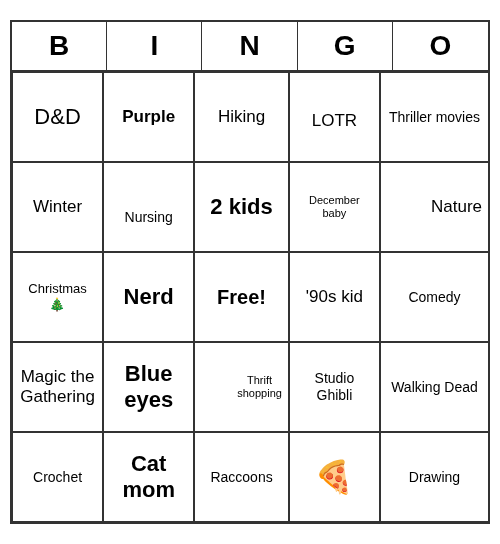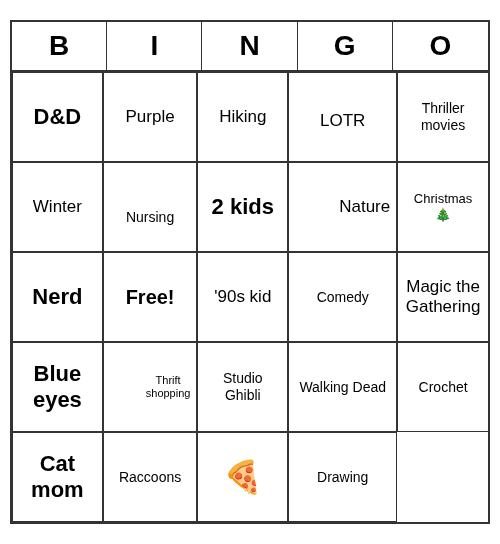--- a/index.html
+++ b/index.html
@@ -65,42 +65,45 @@
 <div class="bingo-card">
   <div class="bingo-header">
   <div class="bingo-header-cell">B</div>
       <div class="bingo-header-cell">I</div>
       <div class="bingo-header-cell">N</div>
       <div class="bingo-header-cell">G</div>
       <div class="bingo-header-cell">O</div>
     </div>
   <div class="bingo-grid">
   <div class="bingo-cell">
-        <div class="cell-inner" style="font-size: 22px; font-weight: bold;">D&amp;D</div>
+        <div class="cell-inner" style="font-size: 22px; font-weight: normal;">D&amp;D</div>
       </div>
       <div class="bingo-cell">
-        <div class="cell-inner" style="font-size: 17px; font-weight: normal;">Purple</div>
+        <div class="cell-inner" style="font-size: 17px; font-weight: bold;">Purple</div>
       </div>
       <div class="bingo-cell">
         <div class="cell-inner" style="font-size: 17px; font-weight: normal;">Hiking</div>
       </div>
       <div class="bingo-cell">
         <div class="cell-inner" style="font-size: 17px; font-weight: normal; margin-top: 8px;">LOTR</div>
       </div>
       <div class="bingo-cell">
         <div class="cell-inner" style="font-size: 14px;">Thriller movies</div>
       </div>
       <div class="bingo-cell">
         <div class="cell-inner" style="font-size: 17px; font-weight: normal;">Winter</div>
       </div>
       <div class="bingo-cell">
         <div class="cell-inner" style="font-size: 14px; margin-top: 20px;">Nursing</div>
       </div>
       <div class="bingo-cell">
         <div class="cell-inner" style="font-size: 22px; font-weight: bold;">2 kids</div>
+      </div>
+      <div class="bingo-cell">
+        <div class="cell-inner" style="font-size: 11px;">December baby</div>
       </div>
       <div class="bingo-cell">
         <div class="cell-inner" style="font-size: 17px; font-weight: normal; margin-left: 44px;">Nature</div>
       </div>
       <div class="bingo-cell">
         <div class="cell-inner" style="font-size: 13px;">Christmas 🎄</div>
       </div>
       <div class="bingo-cell">
         <div class="cell-inner" style="font-size: 22px; font-weight: bold;">Nerd</div>
       </div>

